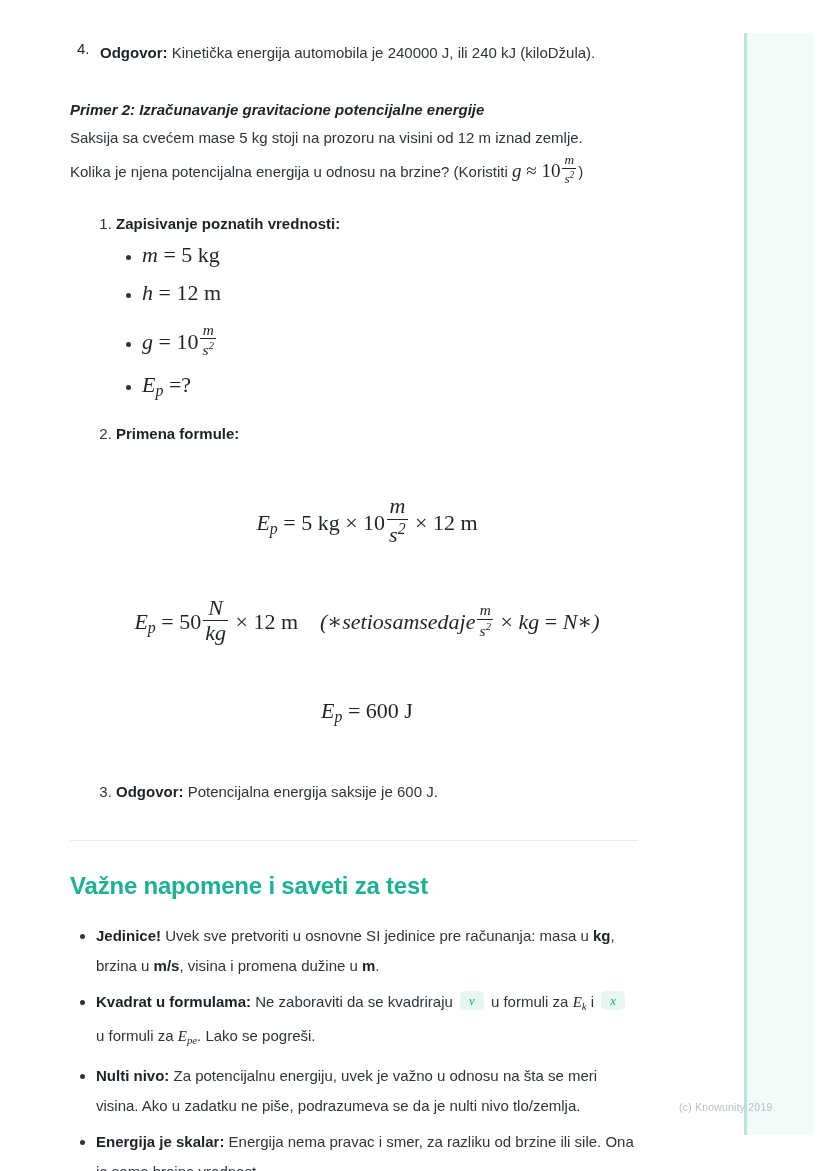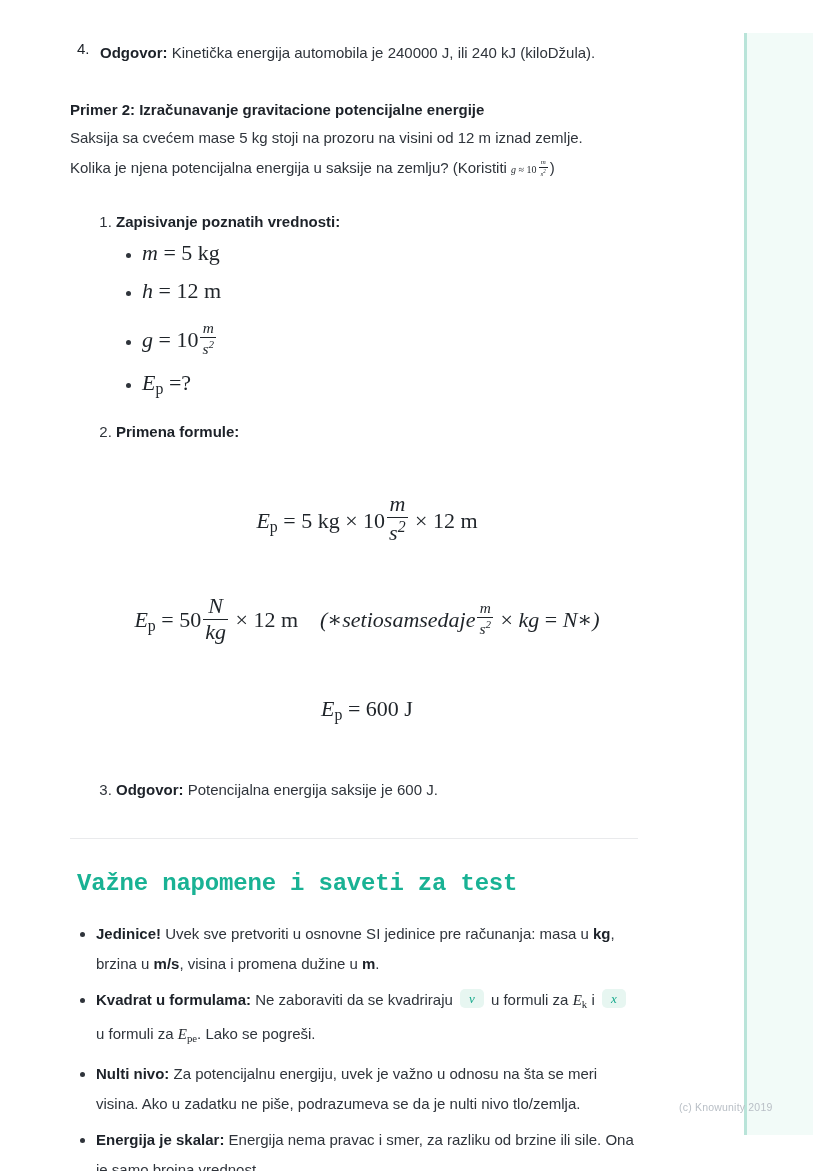--- a/index.html
+++ b/index.html
@@ -69,24 +69,23 @@
     font-weight: 700;
     color: #1d2229;
     margin: 0;
     line-height: 26px;
   }
 
   h2.section-title {
     font-size: 24px;
     font-weight: 700;
     color: #19b294;
-    margin: 7px;
+    margin: 0;
     line-height: 34px;
     letter-spacing: -0.2px;
-    font-family: Liberation Mono, monospace;
   }
 
   hr.divider {
     border: none;
     border-top: 1px solid #e9eaec;
     margin: 0;
     width: 568px;
   }
 
   
@@ -131,20 +130,21 @@
     font-family: "Liberation Serif", "DejaVu Serif", serif;
     font-size: 22px;
     color: #1f2429;
     white-space: nowrap;
   }
   .math .it { font-style: italic; }
   .math .up { font-style: normal; }
   .sub {
     font-size: 0.72em;
     vertical-align: -0.28em;
+    font-style: italic;
   }
   .sup {
     font-size: 0.72em;
     vertical-align: 0.5em;
     font-style: italic;
   }
   .frac {
     display: inline-block;
     vertical-align: -0.52em;
     text-align: center;
@@ -196,21 +196,21 @@
     <div style="padding-left:30px; position:relative;">
       <span class="b" style="position:absolute; left:7px; top:0; font-weight:400; font-size:15px;">4.</span>
       <p class="para" style="line-height:26px;margin-top:12px;">
         <b>Odgovor:</b><span> <span>Kinetička energija automobila je 240000 J, ili 240 kJ (kiloDžula).</span></span>
       </p>
     </div>
 
     <h3 class="sub" style="margin-top:31px;">Primer 2: Izračunavanje gravitacione potencijalne energije</h3>
 
     <p class="para" style="">Saksija sa cvećem mase 5 kg stoji na prozoru na visini od 12 m iznad zemlje.</p>
-    <p class="para"><span>Kolika je njena potencijalna energija u saksije na zemlju? (Koristiti </span><span class="math" style="font-size:10px;"><span class="it">g</span> <span class="up">≈</span> <span class="up">10</span><span class="frac small"><span class="num">m</span><span class="den"><span>s</span><span class="sup">2</span></span></span></span><span>)</span></p>
+    <p class="para"><span>Kolika je njena potencijalna energija u odnosu na brzine? (Koristiti </span><span class="math" style="font-size:19px;"><span class="it">g</span> <span class="up">≈</span> <span class="up">10</span><span class="frac small"><span class="num">m</span><span class="den"><span>s</span><span class="sup">2</span></span></span></span><span>)</span></p>
 
     <ol class="steps" style="margin-top:23px;">
       <li>
         <span class="b">Zapisivanje poznatih vrednosti:</span>
 
         <ul class="knowns">
           <li>
             <span class="math"><span class="it">m</span> <span class="up">=</span> <span class="up">5 kg</span></span>
           </li>
           <li>

